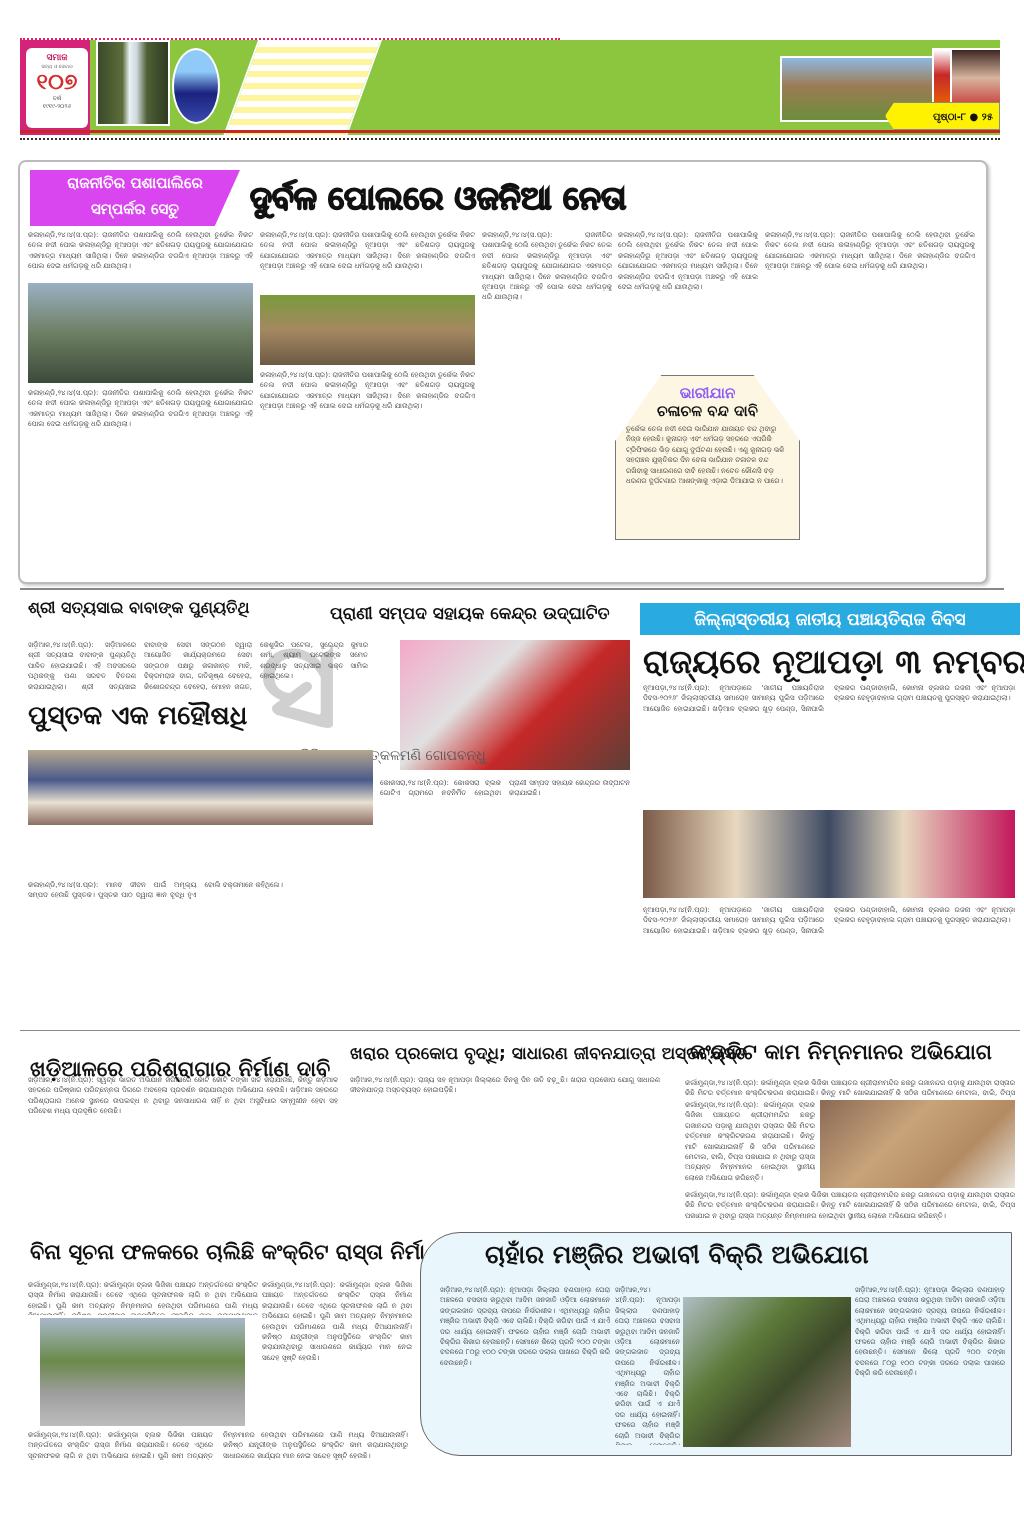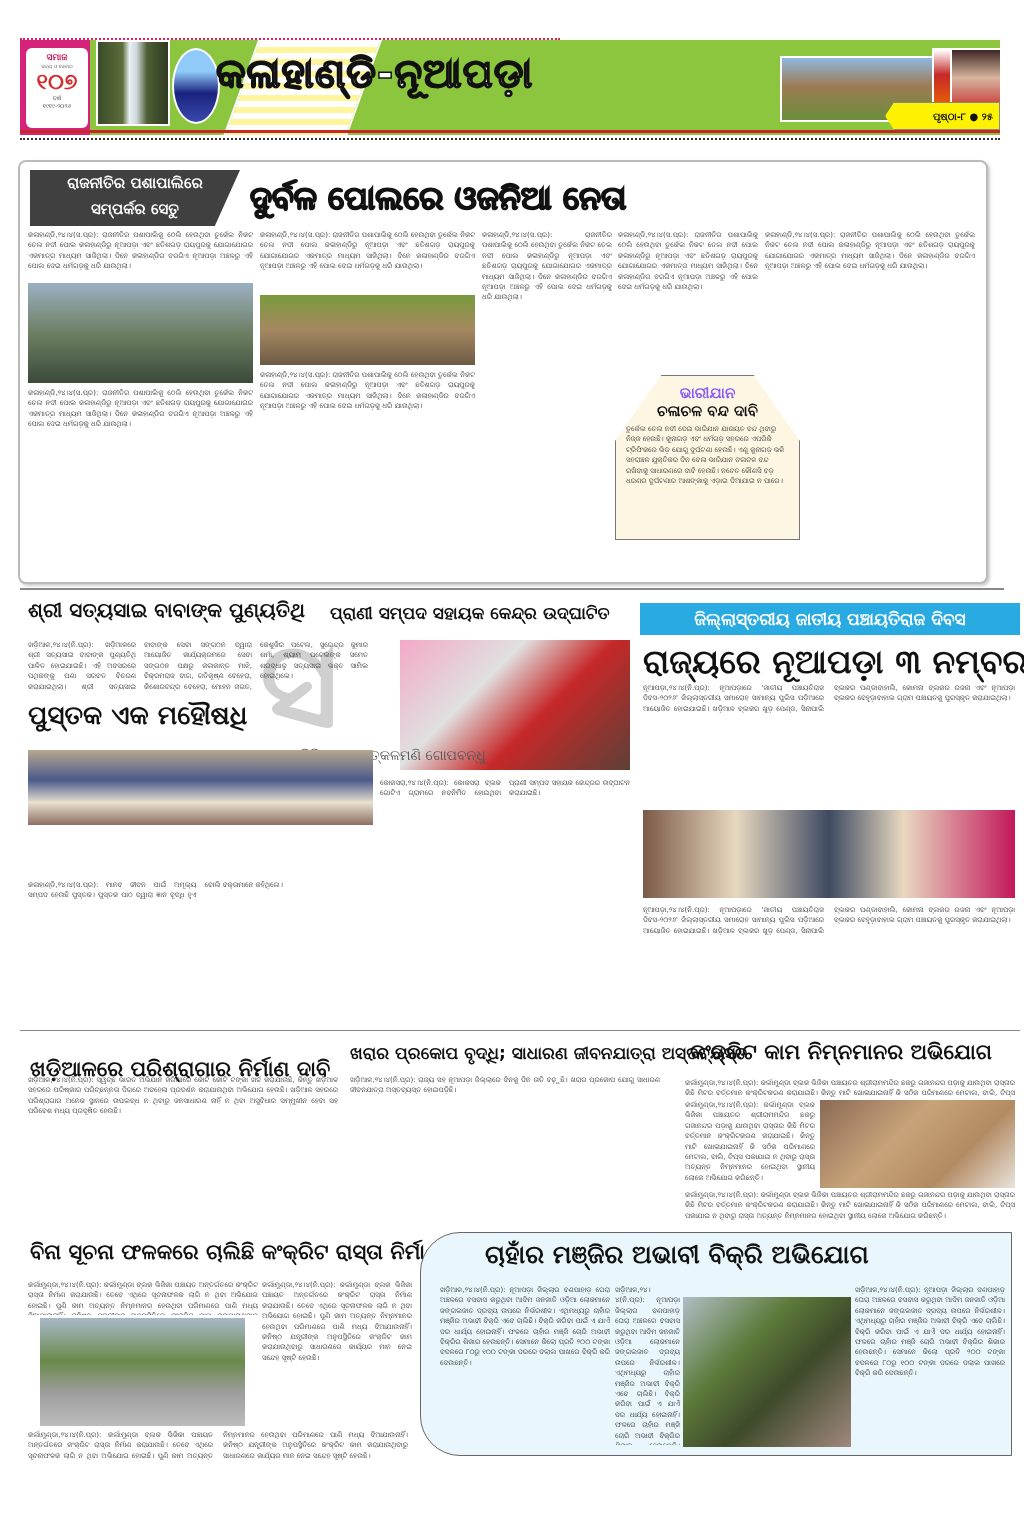--- a/index.html
+++ b/index.html
@@ -21,21 +21,21 @@
   .mast .hill{left:362px;top:16px;width:50px;height:60px;background:linear-gradient(180deg,#8fb8e0 0%,#9c7b55 45%,#6b8e3a 100%);}
   .mast .ppl1{left:416px;top:8px;width:22px;height:62px;background:linear-gradient(180deg,#fff 0%,#c62828 40%,#ef6c00 100%);}
   .mast .ppl2{left:440px;top:8px;width:50px;height:62px;background:linear-gradient(180deg,#3e2723 0%,#d7b49e 45%,#c62828 100%);}
   .mast .dateflag{position:absolute;right:0;top:62px;width:115px;height:28px;background:#fff200;border:1px solid #888;clip-path:polygon(8% 0,100% 0,100% 100%,8% 100%,0 50%);font-size:10px;font-weight:bold;line-height:28px;text-align:right;padding-right:6px;box-sizing:border-box;color:#111;}
   .mast .redline{position:absolute;left:0;bottom:2px;width:100%;height:3px;background:#c62828;}
   .dotline{left:20px;top:138px;width:980px;border-top:2px dotted #333;}
   .arrowline{left:20px;top:38px;width:540px;border-top:2px dotted #e91e63;}
 
   
   .leadframe{left:18px;top:160px;width:966px;height:420px;border:2px solid #bbb;border-radius:8px;box-shadow:2px 2px 3px #ccc;background:#fff;}
-  .kicker{left:30px;top:170px;width:210px;height:56px;background:#404040;color:#fff;font-size:15px;font-weight:bold;text-align:center;line-height:26px;clip-path:polygon(0 0,100% 0,88% 100%,0 100%);}
+  .kicker{left:30px;top:170px;width:210px;height:56px;background:#d946ef;color:#fff;font-size:15px;font-weight:bold;text-align:center;line-height:26px;clip-path:polygon(0 0,100% 0,88% 100%,0 100%);}
   .headline{font-weight:bold;color:#fff;-webkit-text-stroke:1.6px #111;white-space:nowrap;}
   .h-lead{left:250px;top:170px;font-size:32px;line-height:56px;}
   .body{font-size:7px;line-height:10.4px;color:#333;text-align:justify;overflow:hidden;}
   .photo{background:#8a8a8a;}
   .callout{left:615px;top:375px;width:185px;height:165px;background:#fdf6e3;border:1px solid #777;clip-path:polygon(25% 0,75% 0,100% 40%,100% 100%,0 100%,0 40%);box-sizing:border-box;padding:8px 10px;text-align:center;}
   .callout .t1{font-size:15px;font-weight:bold;color:#8b5cf6;}
   .callout .t2{font-size:15px;font-weight:bold;color:#111;margin-bottom:4px;}
 
   .h-black{font-weight:bold;color:#111;white-space:nowrap;}
   .banner-blue{left:640px;top:603px;width:380px;height:32px;background:#29abe2;color:#fff;font-size:17px;font-weight:bold;line-height:32px;text-align:center;}
@@ -53,21 +53,20 @@
   <div class="logo">
     <div class="l1">ସମାଜ</div>
     <div class="l2">ସତ୍ୟ ଓ ସେବାର</div>
     <div class="l3">୧୦୭</div>
     <div class="l4">ବର୍ଷ</div>
     <div class="l4">୧୯୧୯-୨୦୨୬</div>
   </div>
   <div class="photo falls"></div>
   <div class="photo temple"></div>
   <div class="photo stripes"></div>
-  <div class="title">କଳାହାଣ୍ଡି-ନୂଆପଡ଼ା</div>
   <div class="photo hill" style="left:760px;width:150px;height:62px;"></div>
   <div class="photo ppl1" style="left:912px;"></div>
   <div class="photo ppl2" style="left:930px;width:48px;"></div>
   <div class="redline"></div>
   <div class="dateflag">
     <span>ପୃଷ୍ଠା-୮</span>
     <span> ● </span>
     <span>୨୫ ଏପ୍ରିଲ୍,୨୦୨୬</span>
   </div>
 </div>
@@ -93,21 +92,21 @@
 <div class="abs callout">
   <div class="t1">ଭାରୀଯାନ</div>
   <div class="t2">ଚଳାଚଳ ବନ୍ଦ ଦାବି</div>
   <div class="body" style="height:88px;text-align:left;">ତୁର୍କେଲ ତେଲ ନଦୀ ଦେଇ ଭାରିଯାନ ଯାତାୟତ ବନ୍ଦ ଥିବାରୁ ନିଜ୍ଜ ହେଉଛି। କୁନାଗଡ଼ ଏବଂ ଧର୍ମଗଡ଼ ସହରରେ ଏପରିକି ଟ୍ରିଫିକରେ ଭିଡ଼ ଯୋଗୁ ଦୁର୍ଘଟଣା ହେଉଛି। ଏଣୁ କୁନାଗଡ଼ ଭଳି ସହରାଞ୍ଚଳ ଯୁକ୍ତିକର ଦିନ ବେଳା ଭାରିଯାନ ଚଳାଚଳ ବନ୍ଦ ରଖିବାକୁ ସାଧାରଣରେ ଦାବି ହେଉଛି। ନଚେତ କୌଣସି ବଡ଼ ଧରଣର ଦୁର୍ଘଟଣାର ଆଶଙ୍କାକୁ ଏଡ଼ାଇ ଦିଆଯାଇ ନ ପାରେ।</div>
 </div>
 
 <div class="abs hr" style="top:588px;width:984px;"></div>
 
 <div class="abs watermark">ସ</div>
 
-<div class="abs h-black" style="left:28px;top:598px;font-size:20px;">ଶ୍ରୀ ସତ୍ୟସାଇ ବାବାଙ୍କ ପୁଣ୍ୟତିଥି</div>
+<div class="abs h-black" style="left:28px;top:598px;font-size:16px;">ଶ୍ରୀ ସତ୍ୟସାଇ ବାବାଙ୍କ ପୁଣ୍ୟତିଥି</div>
 <div class="abs body" style="left:28px;top:640px;width:340px;height:55px;column-count:3;column-gap:8px;">ଖଡ଼ିଆଳ,୨୪।୪(ନି.ପ୍ର): ଖଡ଼ିଆଳରେ ଶ୍ରୀ ସତ୍ୟସାଇ ବାବାଙ୍କ ପୁଣ୍ୟତିଥି ପାଳିତ ହୋଇଯାଇଛି। ଏହି ଅବସରରେ ପଥିକଙ୍କୁ ପଣା ସରବତ ବିତରଣ କରାଯାଇଥିଲା। ଶ୍ରୀ ସତ୍ୟସାଇ ବାବାଙ୍କ ସେବା ସଙ୍ଗଠନ ଦ୍ୱାରା ଆୟୋଜିତ କାର୍ଯ୍ୟକ୍ରମରେ ସେବା ସଙ୍ଗଠନ ପକ୍ଷରୁ କଳାକାନ୍ତ ମାଝି, ବିକ୍ରମରାଜ ବାଗ, ଗତିକୃଷ୍ଣ ବେହେରା, କିଶୋରଚନ୍ଦ୍ର ବେହେରା, ମୋହନ ଜଗତ, କେଶୁଜିର ପଟେଲ, ସୁରେନ୍ଦ୍ର କୁମାର ଶର୍ମା, ଶ୍ୟାମ ପଟେଲଙ୍କ ସମେତ ଶରଦ୍ଧାଳୁ ସତ୍ୟସାଇ ଭକ୍ତ ସାମିଲ ହୋଇଥିଲେ।</div>
 
 <div class="abs h-black" style="left:330px;top:603px;font-size:17px;">ପ୍ରାଣୀ ସମ୍ପଦ ସହାୟକ କେନ୍ଦ୍ର ଉଦ୍‌ଘାଟିତ</div>
 <div class="abs photo" style="left:400px;top:640px;width:230px;height:130px;background:linear-gradient(135deg,#f4a8c8 0%,#e0e0e0 35%,#c62828 60%,#5d4037 100%);"></div>
 <div class="abs body" style="left:380px;top:778px;width:250px;height:245px;column-count:2;column-gap:8px;">କୋକସରା,୨୪।୪(ନି.ପ୍ର): କୋକସରା ବ୍ଲକ ଗୋଟିଏ ଗ୍ରାମରେ ନବନିର୍ମିତ ହୋଇଥିବା ପ୍ରାଣୀ ସମ୍ପଦ ସହାୟକ କେନ୍ଦ୍ରର ଉଦ୍‌ଘାଟନ କରାଯାଇଛି।</div>
 
 <div class="abs h-black" style="left:28px;top:700px;font-size:26px;">ପୁସ୍ତକ ଏକ ମହୌଷଧି</div>
 <div class="abs wm-cap">ଟିଟିଲାଗଡ଼-ଉତ୍କଳମଣି ଗୋପବନ୍ଧୁ</div>
 <div class="abs photo" style="left:28px;top:750px;width:345px;height:75px;background:linear-gradient(180deg,#b7a88f 0%,#4a5a8a 40%,#e8e0d0 70%,#8d6e63 100%);"></div>
 <div class="abs body" style="left:28px;top:880px;width:345px;height:192px;column-count:2;column-gap:8px;">କଳାହାଣ୍ଡି,୨୪।୪(ସ.ପ୍ର): ମାନବ ଜୀବନ ପାଇଁ ଅମୂଲ୍ୟ ସମ୍ପଦ ହେଉଛି ପୁସ୍ତକ। ପୁସ୍ତକ ପାଠ ଦ୍ୱାରା ଜ୍ଞାନ ବୃଦ୍ଧି ହୁଏ ବୋଲି ବକ୍ତାମାନେ କହିଥିଲେ।</div>

